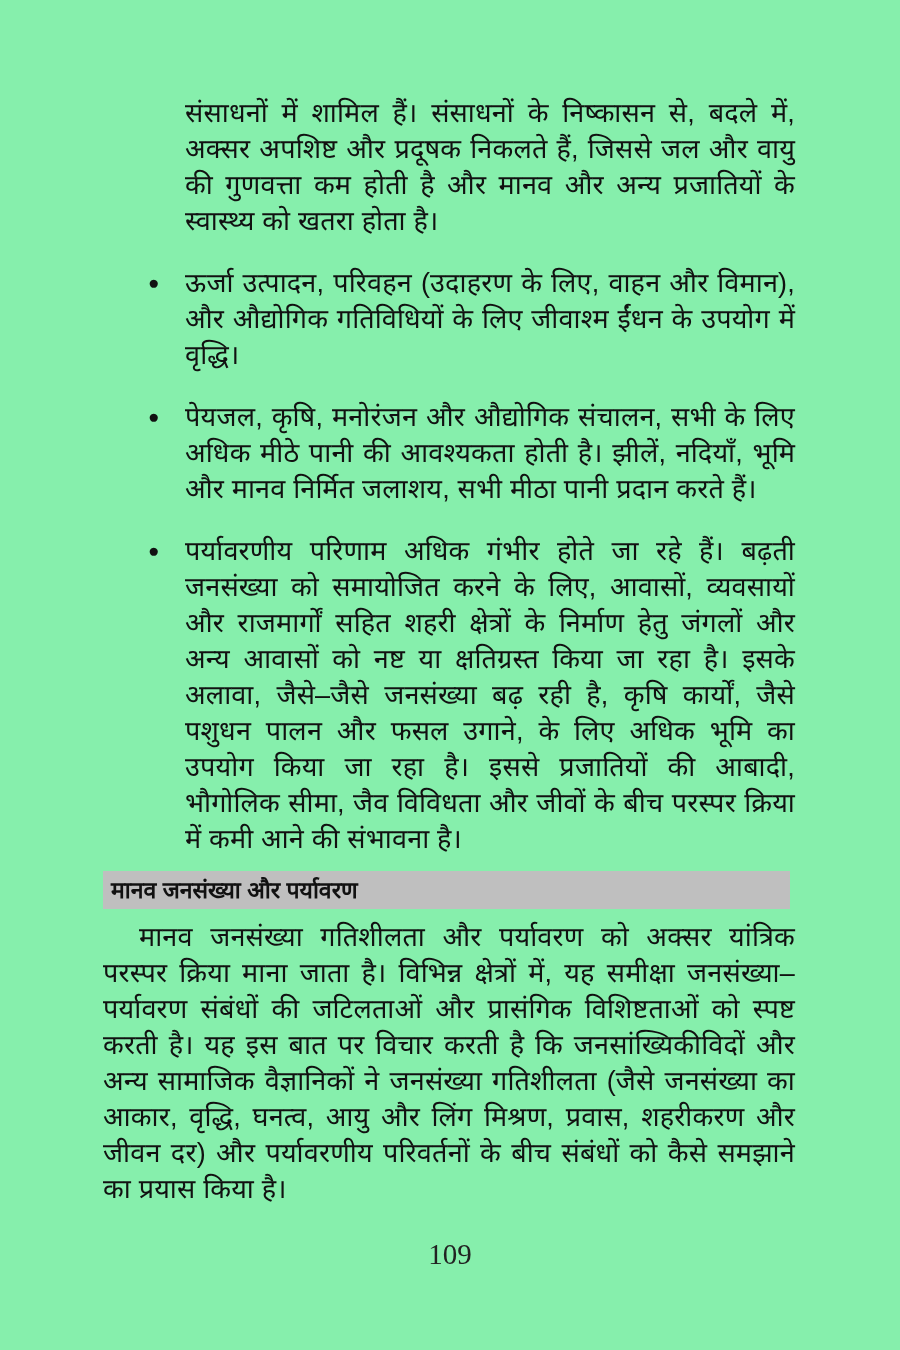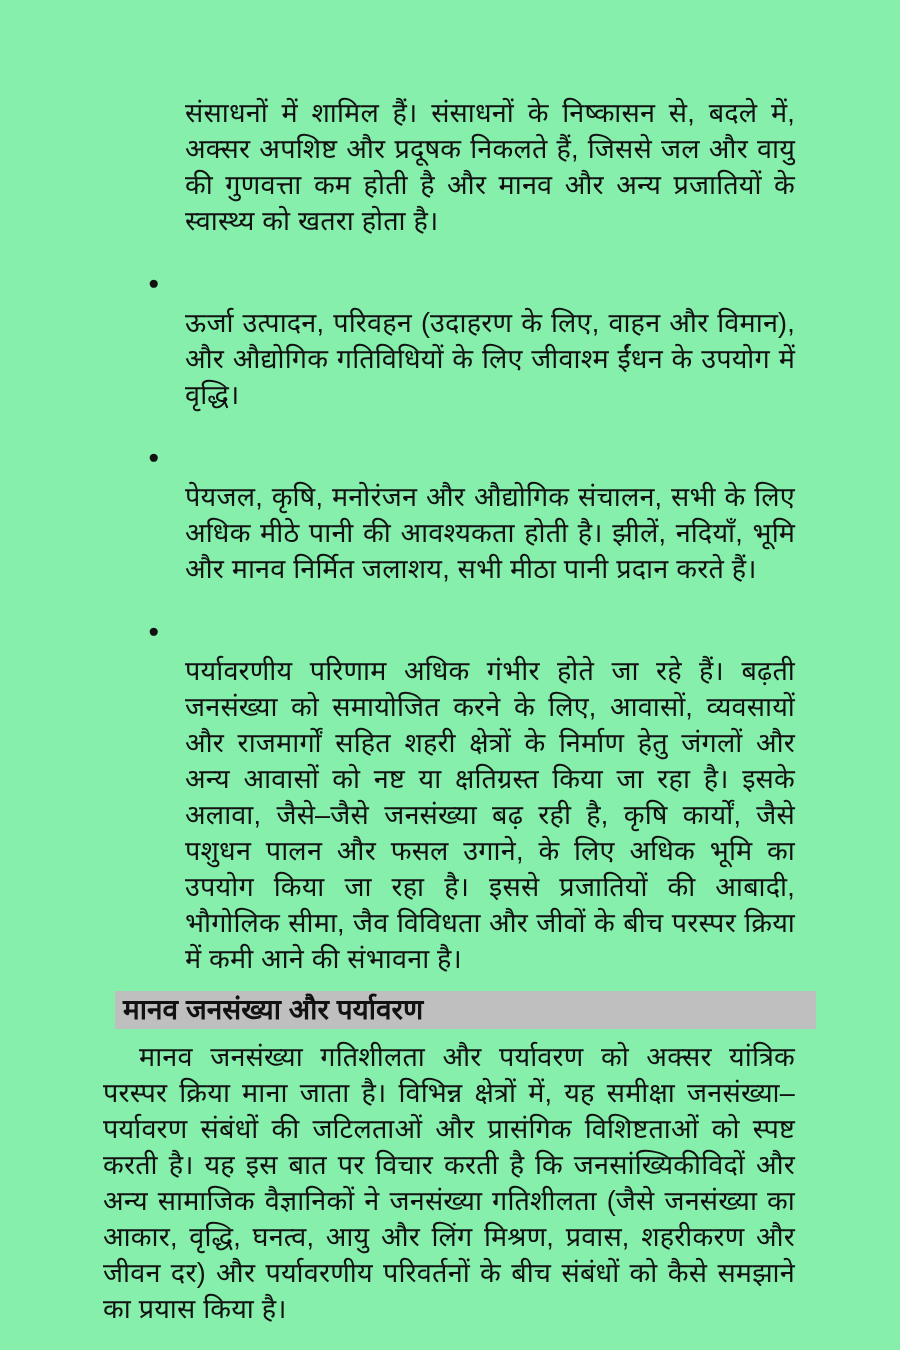--- a/index.html
+++ b/index.html
@@ -49,30 +49,29 @@
   .marker {
     flex: 0 0 37px;
     width: 37px;
     font-size: 19px;
     line-height: 36px;
     text-align: left;
   }
   .bullet-text {
     flex: 1 1 auto;
     display: block;
-    margin-top: 40px;
   }
   .section-heading {
-    margin: 14px 0 0 12px;
+    margin: 14px 0 0 0;
     width: 679px;
     background: #bfbfbf;
-    font-size: 28px;
+    font-size: 23px;
     font-weight: bold;
     line-height: 38px;
-    padding: 0 14px 0 8px;
+    padding: 0 0 0 8px;
   }
   .main-para {
     margin: 10px 0 0 0;
     text-indent: 36px;
   }
   .page-number {
     position: absolute;
     top: 1238px;
     left: 0;
     width: 900px;
@@ -104,13 +103,14 @@
         <span class="body-text bullet-text">पर्यावरणीय परिणाम अधिक गंभीर होते जा रहे हैं। बढ़ती जनसंख्या को समायोजित करने के लिए, आवासों, व्यवसायों और राजमार्गों सहित शहरी क्षेत्रों के निर्माण हेतु जंगलों और अन्य आवासों को नष्ट या क्षतिग्रस्त किया जा रहा है। इसके अलावा, जैसे–जैसे जनसंख्या बढ़ रही है, कृषि कार्यों, जैसे पशुधन पालन और फसल उगाने, के लिए अधिक भूमि का उपयोग किया जा रहा है। इससे प्रजातियों की आबादी, भौगोलिक सीमा, जैव विविधता और जीवों के बीच परस्पर क्रिया में कमी आने की संभावना है।</span>
       </li>
     </ul>
 
     <h2 class="section-heading">मानव जनसंख्या और पर्यावरण</h2>
 
     <p class="body-text main-para">मानव जनसंख्या गतिशीलता और पर्यावरण को अक्सर यांत्रिक परस्पर क्रिया माना जाता है। विभिन्न क्षेत्रों में, यह समीक्षा जनसंख्या–पर्यावरण संबंधों की जटिलताओं और प्रासंगिक विशिष्टताओं को स्पष्ट करती है। यह इस बात पर विचार करती है कि जनसांख्यिकीविदों और अन्य सामाजिक वैज्ञानिकों ने जनसंख्या गतिशीलता (जैसे जनसंख्या का आकार, वृद्धि, घनत्व, आयु और लिंग मिश्रण, प्रवास, शहरीकरण और जीवन दर) और पर्यावरणीय परिवर्तनों के बीच संबंधों को कैसे समझाने का प्रयास किया है।</p>
 
   </div>
 
+  <div class="page-number">109</div>
 </div>
 
 </body></html>

